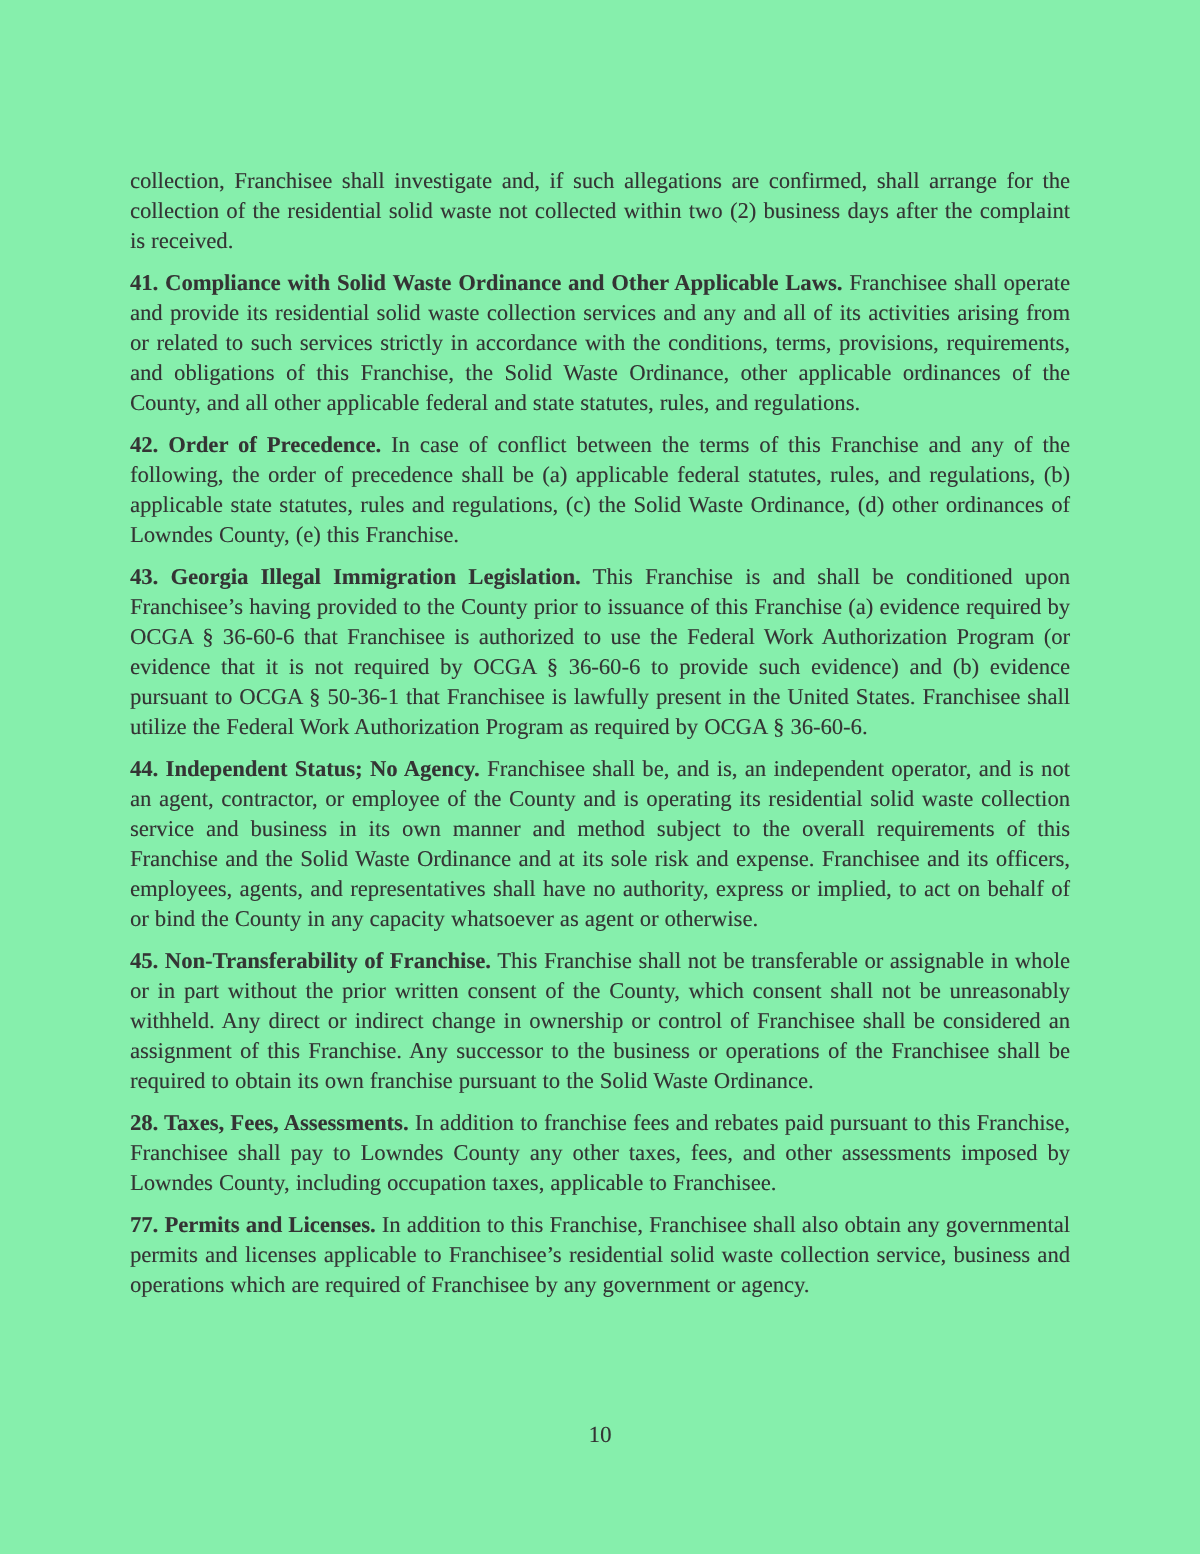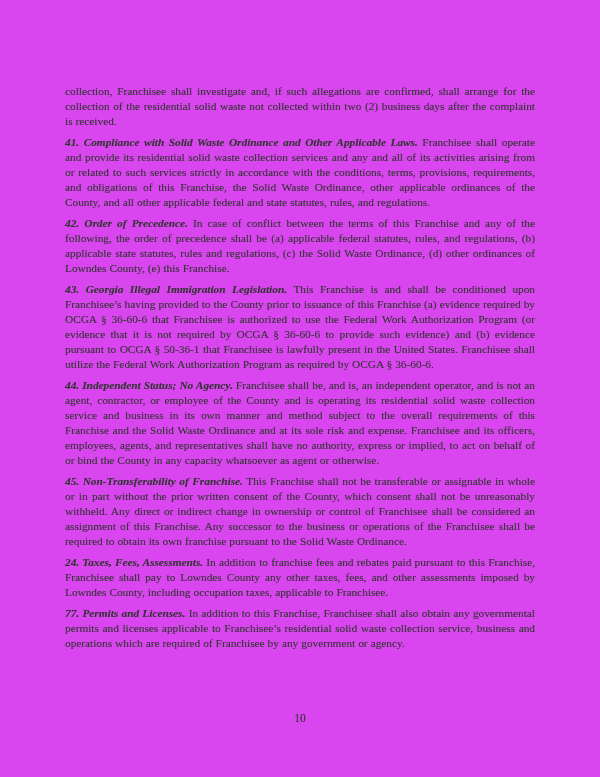--- a/index.html
+++ b/index.html
@@ -4,42 +4,41 @@
 <style>
   html, body {
     margin: 0;
     padding: 0;
     background: #ffffff;
   }
   .page {
     position: relative;
     width: 600px;
     height: 777px;
-    background: #d946ef;
+    background: #86efac;
     font-family: "Liberation Serif", serif;
     color: #343434;
     overflow: hidden;
     text-shadow: 0.2px 0.2px 0.3px rgba(60,60,60,0.35);
   }
   .content {
     position: absolute;
     left: 65px;
     top: 84px;
     width: 470px;
   }
   p.para {
     margin: 0 0 6px 0;
     font-size: 11.3px;
     line-height: 15px;
     text-align: justify;
     word-spacing: 0.2px;
   }
   .para-heading {
     font-weight: bold;
-    font-style: italic;
   }
   .para-heading:empty {
     display: none;
   }
   .page-number {
     position: absolute;
     top: 711px;
     left: 0;
     width: 100%;
     text-align: center;
@@ -57,18 +56,18 @@
   <p class="para"><b class="para-heading">41. Compliance with Solid Waste Ordinance and Other Applicable Laws.</b> <span class="para-body">Franchisee shall operate and provide its residential solid waste collection services and any and all of its activities arising from or related to such services strictly in accordance with the conditions, terms, provisions, requirements, and obligations of this Franchise, the Solid Waste Ordinance, other applicable ordinances of the County, and all other applicable federal and state statutes, rules, and regulations.</span></p>
 
   <p class="para"><b class="para-heading">42. Order of Precedence.</b> <span class="para-body">In case of conflict between the terms of this Franchise and any of the following, the order of precedence shall be (a) applicable federal statutes, rules, and regulations, (b) applicable state statutes, rules and regulations, (c) the Solid Waste Ordinance, (d) other ordinances of Lowndes County, (e) this Franchise.</span></p>
 
   <p class="para"><b class="para-heading">43. Georgia Illegal Immigration Legislation.</b> <span class="para-body">This Franchise is and shall be conditioned upon Franchisee’s having provided to the County prior to issuance of this Franchise (a) evidence required by OCGA § 36-60-6 that Franchisee is authorized to use the Federal Work Authorization Program (or evidence that it is not required by OCGA § 36-60-6 to provide such evidence) and (b) evidence pursuant to OCGA § 50-36-1 that Franchisee is lawfully present in the United States. Franchisee shall utilize the Federal Work Authorization Program as required by OCGA § 36-60-6.</span></p>
 
   <p class="para"><b class="para-heading">44. Independent Status; No Agency.</b> <span class="para-body">Franchisee shall be, and is, an independent operator, and is not an agent, contractor, or employee of the County and is operating its residential solid waste collection service and business in its own manner and method subject to the overall requirements of this Franchise and the Solid Waste Ordinance and at its sole risk and expense. Franchisee and its officers, employees, agents, and representatives shall have no authority, express or implied, to act on behalf of or bind the County in any capacity whatsoever as agent or otherwise.</span></p>
 
   <p class="para"><b class="para-heading">45. Non-Transferability of Franchise.</b> <span class="para-body">This Franchise shall not be transferable or assignable in whole or in part without the prior written consent of the County, which consent shall not be unreasonably withheld. Any direct or indirect change in ownership or control of Franchisee shall be considered an assignment of this Franchise. Any successor to the business or operations of the Franchisee shall be required to obtain its own franchise pursuant to the Solid Waste Ordinance.</span></p>
 
-  <p class="para"><b class="para-heading">24. Taxes, Fees, Assessments.</b> <span class="para-body">In addition to franchise fees and rebates paid pursuant to this Franchise, Franchisee shall pay to Lowndes County any other taxes, fees, and other assessments imposed by Lowndes County, including occupation taxes, applicable to Franchisee.</span></p>
+  <p class="para"><b class="para-heading">28. Taxes, Fees, Assessments.</b> <span class="para-body">In addition to franchise fees and rebates paid pursuant to this Franchise, Franchisee shall pay to Lowndes County any other taxes, fees, and other assessments imposed by Lowndes County, including occupation taxes, applicable to Franchisee.</span></p>
 
   <p class="para"><b class="para-heading">77. Permits and Licenses.</b> <span class="para-body">In addition to this Franchise, Franchisee shall also obtain any governmental permits and licenses applicable to Franchisee’s residential solid waste collection service, business and operations which are required of Franchisee by any government or agency.</span></p>
 </div>
   <div class="page-number">10</div>
 </div>
 
 </body></html>

